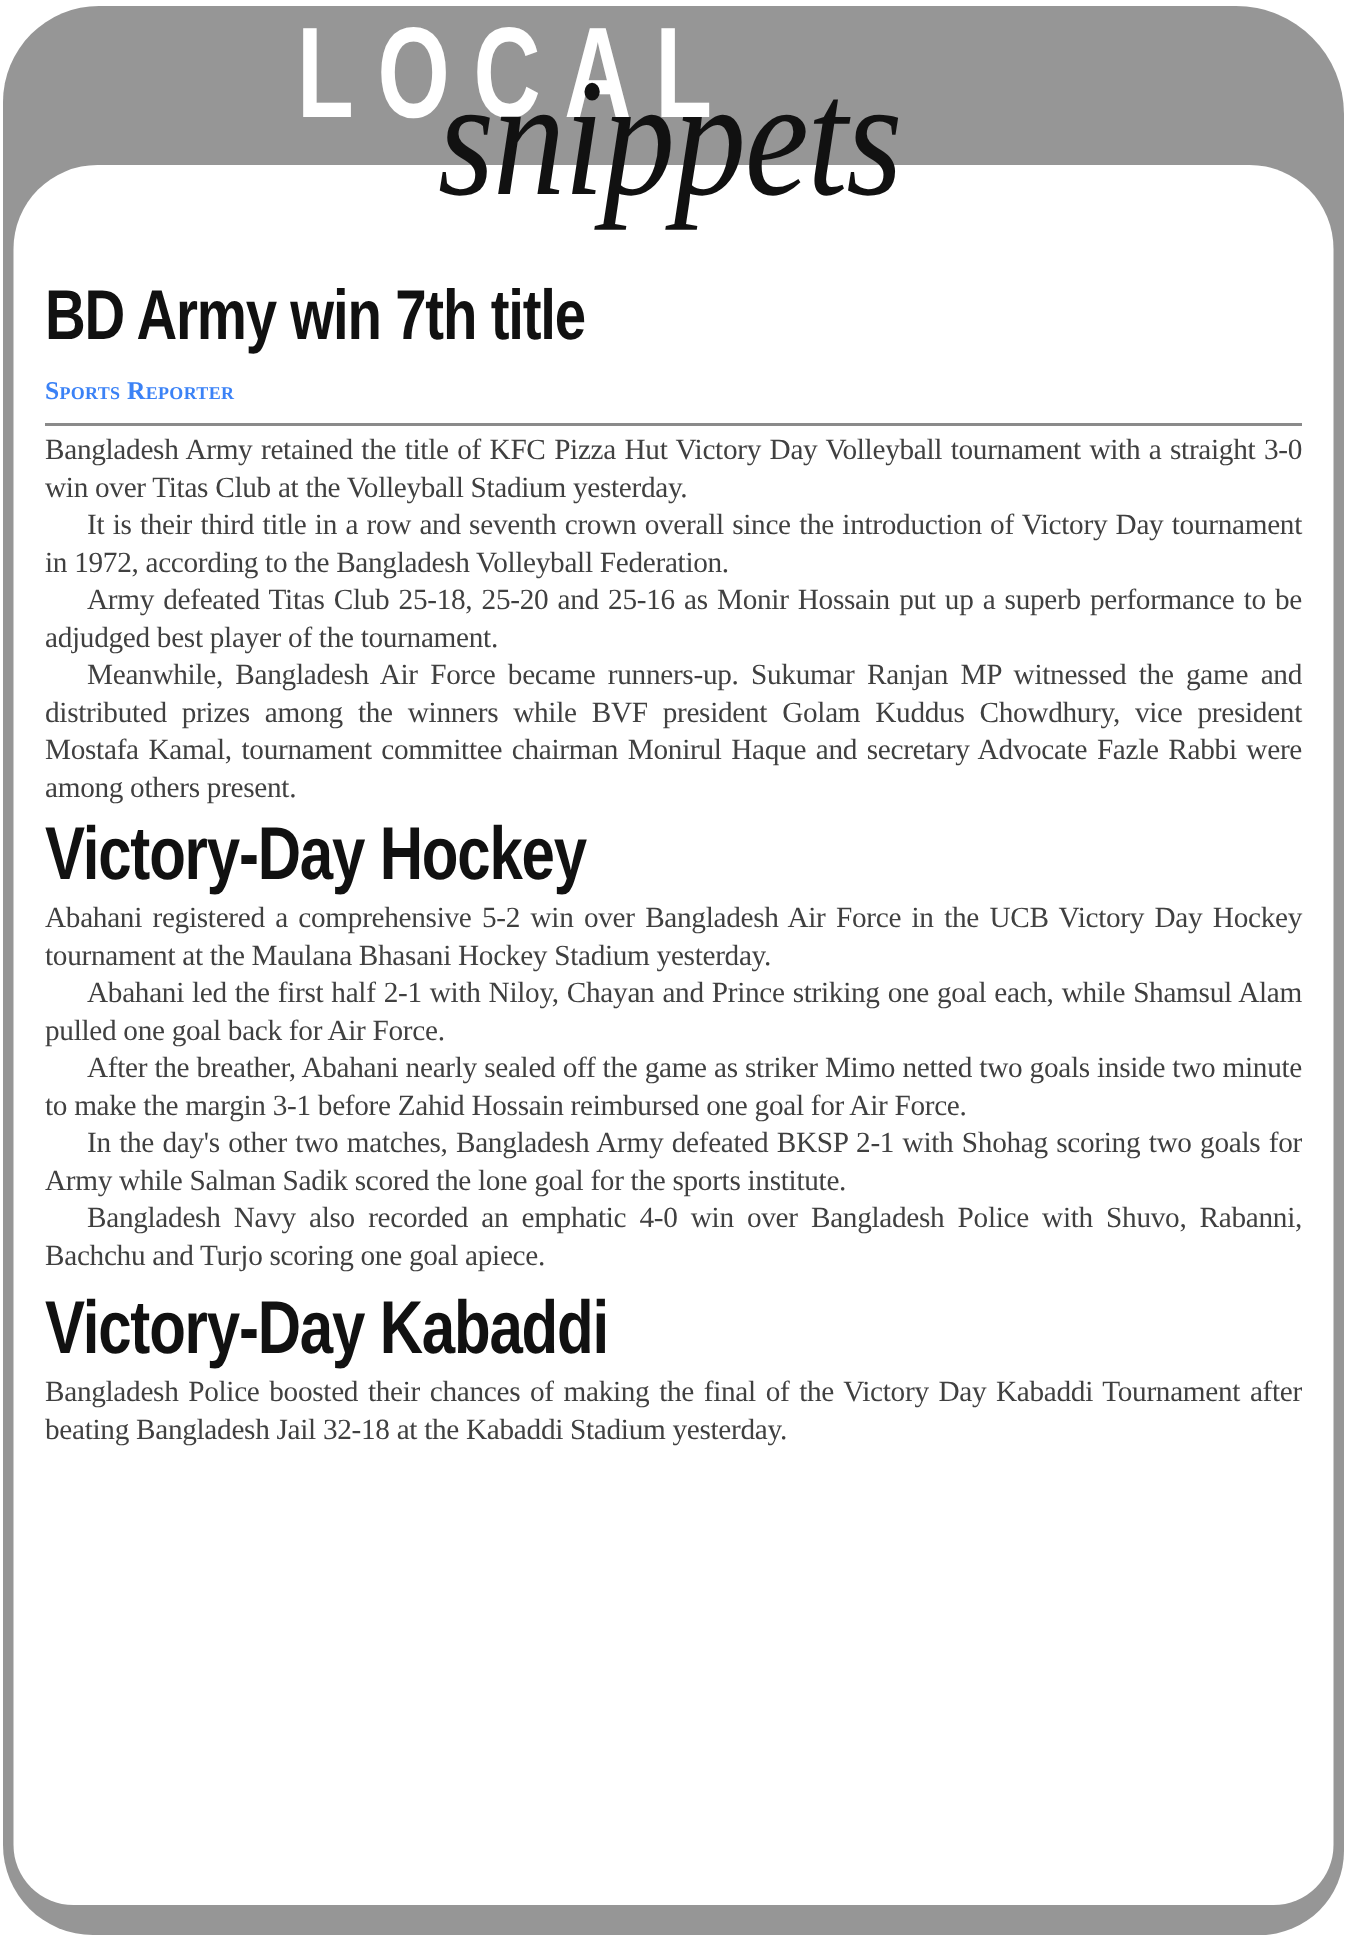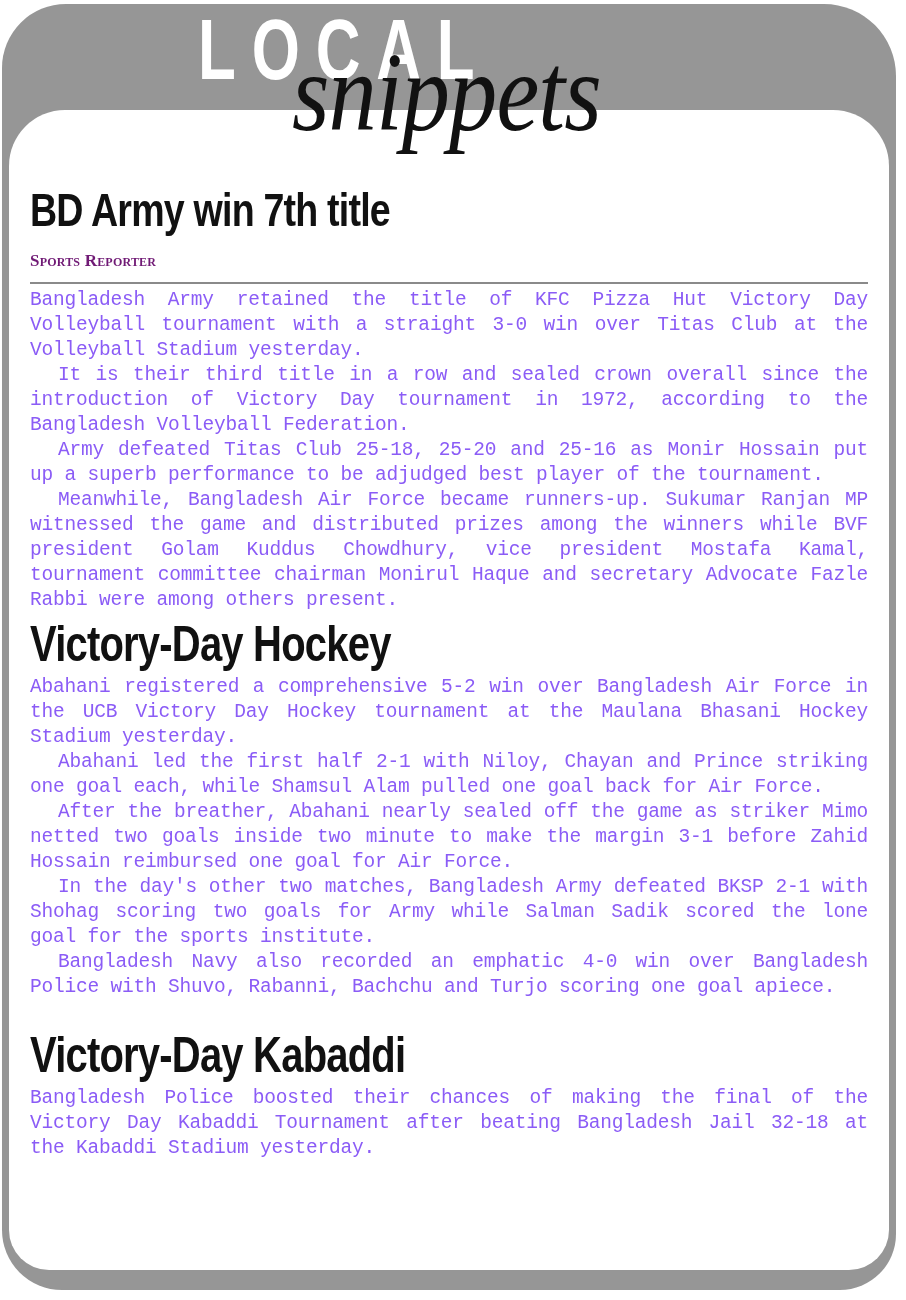--- a/index.html
+++ b/index.html
@@ -75,45 +75,45 @@
       letter-spacing: -1px;
       transform: scaleX(0.8);
       transform-origin: left top;
       white-space: nowrap;
     }
     .byline {
       font-family: "Liberation Serif", serif;
       font-size: 17px;
       font-variant: small-caps;
       font-weight: bold;
-      color: #701a75;
+      color: #3b82f6;
       margin: 12px 0 0 0;
       line-height: 22px;
       letter-spacing: 0.2px;
     }
     .rule {
       height: 0;
       border-top: 2px solid #8a8a8a;
       margin: 10px 0 4px 0;
     }
     .story-body p {
-      font-family: Liberation Mono, monospace;
+      font-family: Liberation Serif, serif;
       font-size: 19.5px;
       line-height: 25px;
-      color: #8b5cf6;
+      color: #404040;
       margin: 0;
       text-align: justify;
       text-indent: 28px;
       letter-spacing: -0.2px;
     }
     .story-body p.first {
       text-indent: 0;
     }
     .story2 { margin-top: 0; }
-    .story3 { margin-top: 24px; }
+    .story3 { margin-top: 4px; }
     .story2 .headline, .story3 .headline {
       font-size: 50px;
       line-height: 62px;
     }
   </style>
 </head>
 <body>
 
 <div class="frame"></div>
 <div class="panel"></div>
@@ -122,21 +122,21 @@
 <div class="masthead-snippets">snippets</div>
 
 <div class="content">
 
   <article class="story1">
     <h1 class="headline">BD Army win 7th title</h1>
     <div class="byline">Sports Reporter</div>
     <div class="rule"></div>
     <div class="story-body">
       <p class="first">Bangladesh Army retained the title of KFC Pizza Hut Victory Day Volleyball tournament with a straight 3-0 win over Titas Club at the Volleyball Stadium yesterday.</p>
-      <p>It is their third title in a row and sealed crown overall since the introduction of Victory Day tournament in 1972, according to the Bangladesh Volleyball Federation.</p>
+      <p>It is their third title in a row and seventh crown overall since the introduction of Victory Day tournament in 1972, according to the Bangladesh Volleyball Federation.</p>
       <p>Army defeated Titas Club 25-18, 25-20 and 25-16 as Monir Hossain put up a superb performance to be adjudged best player of the tournament.</p>
       <p>Meanwhile, Bangladesh Air Force became runners-up. Sukumar Ranjan MP witnessed the game and distributed prizes among the winners while BVF president Golam Kuddus Chowdhury, vice president Mostafa Kamal, tournament committee chairman Monirul Haque and secretary Advocate Fazle Rabbi were among others present.</p>
     </div>
   </article>
 
   <article class="story2">
     <h1 class="headline">Victory-Day Hockey</h1>
     <div class="story-body">
       <p class="first">Abahani registered a comprehensive 5-2 win over Bangladesh Air Force in the UCB Victory Day Hockey tournament at the Maulana Bhasani Hockey Stadium yesterday.</p>
       <p>Abahani led the first half 2-1 with Niloy, Chayan and Prince striking one goal each, while Shamsul Alam pulled one goal back for Air Force.</p>

